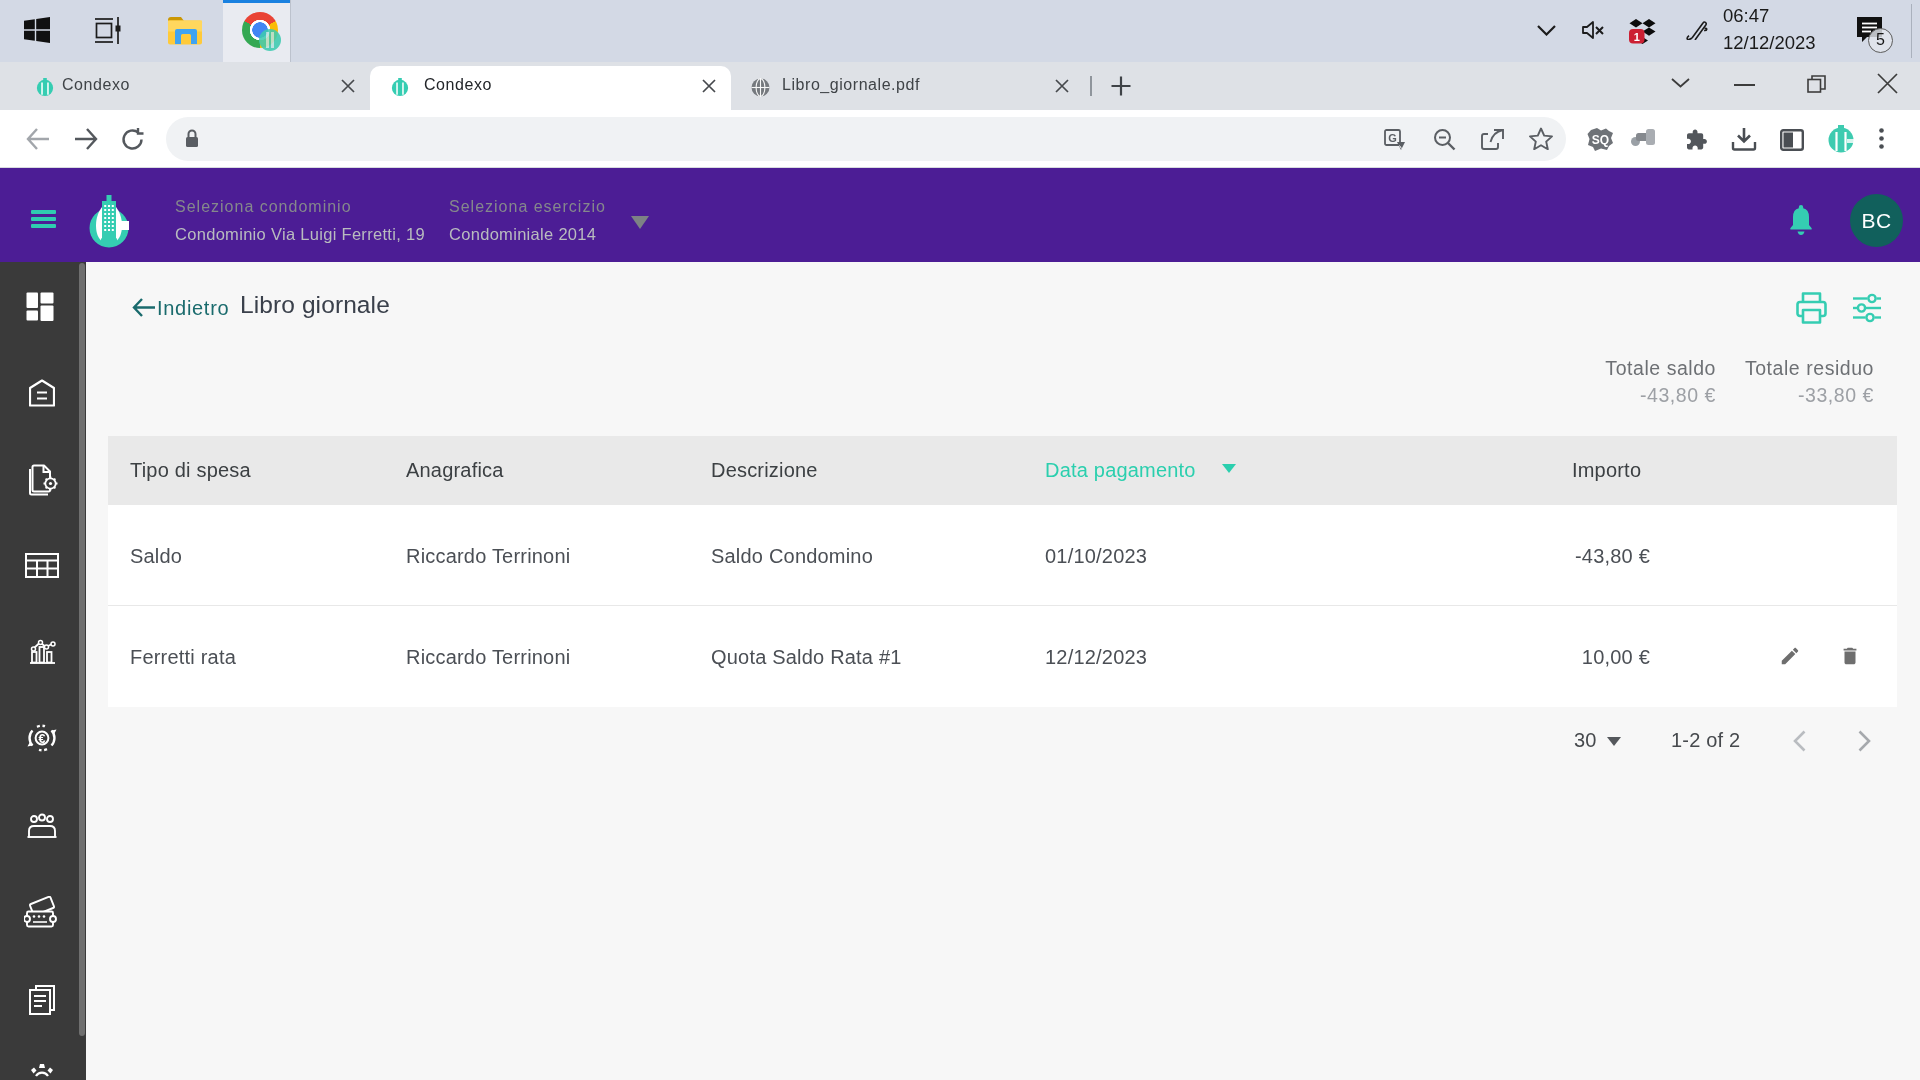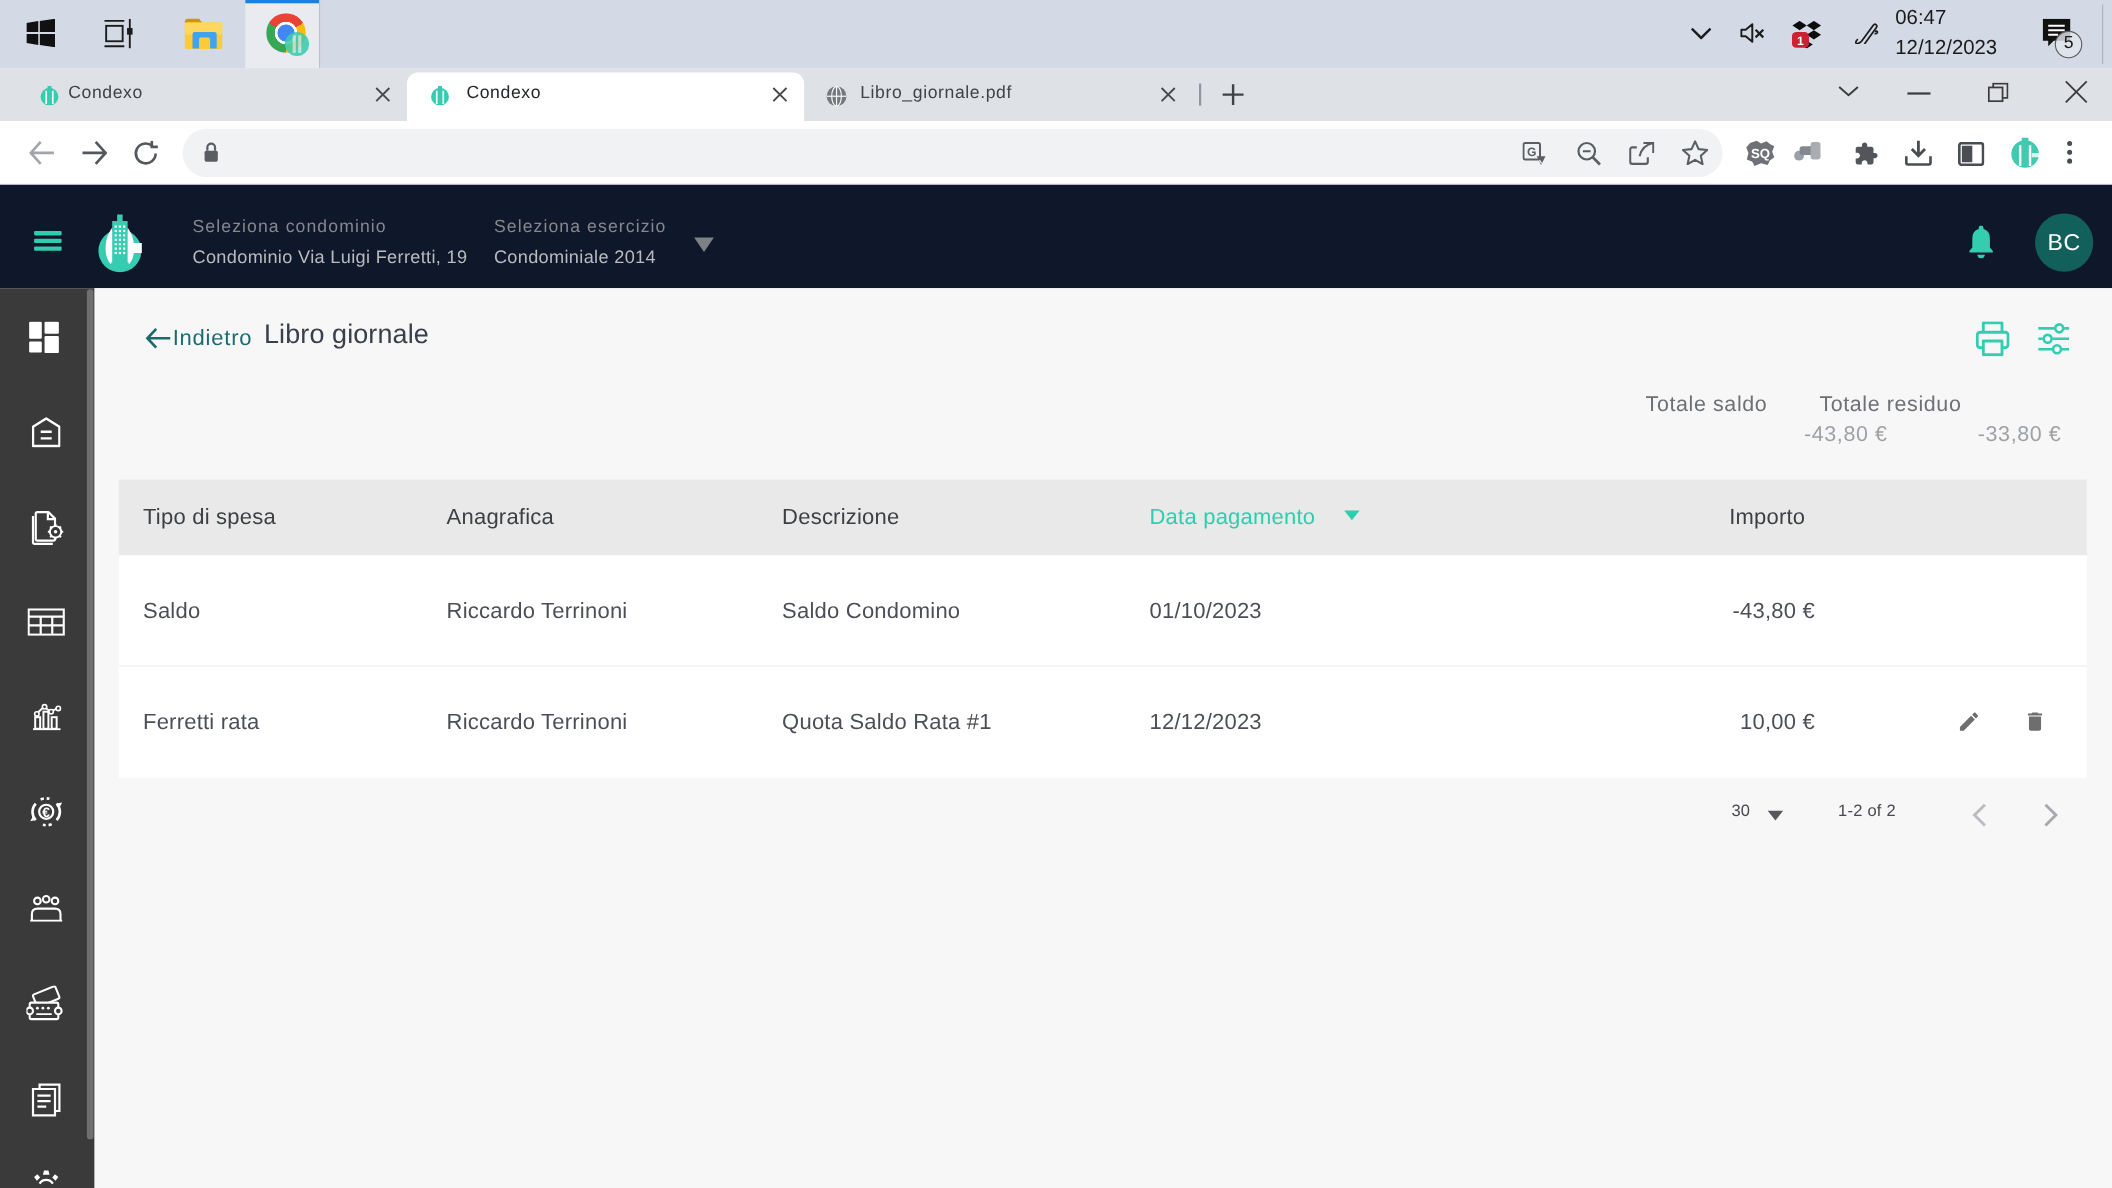--- a/index.html
+++ b/index.html
@@ -27,45 +27,45 @@
 #tabstrip{position:absolute;left:0;top:62px;width:1920px;height:48px;background:#dee1e6}
 .tabtitle{position:absolute;top:13px;font-size:16px;letter-spacing:.55px;color:#3f4347;white-space:nowrap}
 #activetab{position:absolute;left:370px;top:4px;width:361px;height:44px;background:#fff;border-radius:10px 10px 0 0}
 .tabsep{position:absolute;left:1090px;top:14px;width:1.5px;height:20px;background:#8f959c}
 
 #toolbar{position:absolute;left:0;top:110px;width:1920px;height:58px;background:#fff;border-bottom:1px solid #d8dbdf}
 #pill{position:absolute;left:166px;top:7px;width:1400px;height:44px;border-radius:22px;background:#f0f2f4}
 #urltext{position:absolute;left:212px;top:18px;font-size:20px;color:#2b2e32;letter-spacing:.5px;white-space:nowrap}
 #urltext span{color:#565a60}
 
-#appheader{position:absolute;left:0;top:168px;width:1920px;height:94px;background:#0f172a}
+#appheader{position:absolute;left:0;top:168px;width:1920px;height:94px;background:#4c1d95}
 .ham{position:absolute;left:31px;width:25px;height:3.6px;background:#2fccb0;border-radius:1px}
 .sellabel{position:absolute;font-size:16px;color:#85888c;letter-spacing:1px;white-space:nowrap}
 .selvalue{position:absolute;font-size:16.5px;color:#b9bcbf;letter-spacing:.3px;white-space:nowrap}
 #seltri{position:absolute;left:631px;top:48px;width:0;height:0;border-left:9.5px solid transparent;border-right:9.5px solid transparent;border-top:13px solid #7d8185}
 #avatar{position:absolute;left:1850px;top:26px;width:53px;height:53px;border-radius:50%;background:#11605c;
  color:#fff;font-size:21px;text-align:center;line-height:53px;letter-spacing:.5px}
 
 #sidebar{position:absolute;left:0;top:262px;width:86px;height:818px;background:#3a3a3a}
 #sthumb{position:absolute;left:79px;top:1px;width:6px;height:773px;background:#6f6f6f;border-radius:3px}
 .sicon{position:absolute;left:26px}
 
 #main{position:absolute;left:86px;top:262px;width:1834px;height:818px;background:#f7f7f7}
 .t{position:absolute;white-space:nowrap}
 #pagetitle{font-size:24.5px;color:#3a404b;letter-spacing:.1px}
 .indietro{font-size:20px;color:#1a6b6d;letter-spacing:.7px}
-.totlabel{font-size:19.5px;color:#6d7074;letter-spacing:.55px;text-align:left;width:220px}
+.totlabel{font-size:19.5px;color:#6d7074;letter-spacing:.55px;text-align:right;width:220px}
 .totval{font-size:19.5px;color:#9da0a5;letter-spacing:.55px;text-align:right;width:220px}
 #thead{position:absolute;left:22px;top:174px;width:1789px;height:69px;background:#e9e9e9}
 .th{position:absolute;font-size:20px;font-weight:normal;color:#3c4043;letter-spacing:.2px;top:197px}
 #row1{position:absolute;left:22px;top:243px;width:1789px;height:101px;background:#fff;border-bottom:1px solid #e8e8e8}
 #row2{position:absolute;left:22px;top:344px;width:1789px;height:101px;background:#fff}
 .td{position:absolute;font-size:20px;color:#4b4f55;letter-spacing:.2px}
 .tdr{text-align:right;width:200px}
-.pgtxt{position:absolute;font-size:15px;color:#46494d;letter-spacing:.2px}
+.pgtxt{position:absolute;font-size:20px;color:#46494d;letter-spacing:.2px}
 #dptri{position:absolute;left:1136px;top:202px;width:0;height:0;border-left:7px solid transparent;border-right:7px solid transparent;border-top:9px solid #2bcfae}
 #pgtri{position:absolute;left:1521px;top:475px;width:0;height:0;border-left:7px solid transparent;border-right:7px solid transparent;border-top:9px solid #55585c}
 </style>
 </head>
 <body>
 <div id="taskbar">
 
   <svg class="abs" style="left:24px;top:17px" width="26" height="26" viewBox="0 0 26 26">
     <path fill="#111" d="M0,3.8 L10.8,2.2 V12.2 H0 Z M12.2,2 L26,0 V12.2 H12.2 Z M0,13.8 H10.8 V23.8 L0,22.2 Z M12.2,13.8 H26 V26 L12.2,24 Z"></path>
   </svg>

